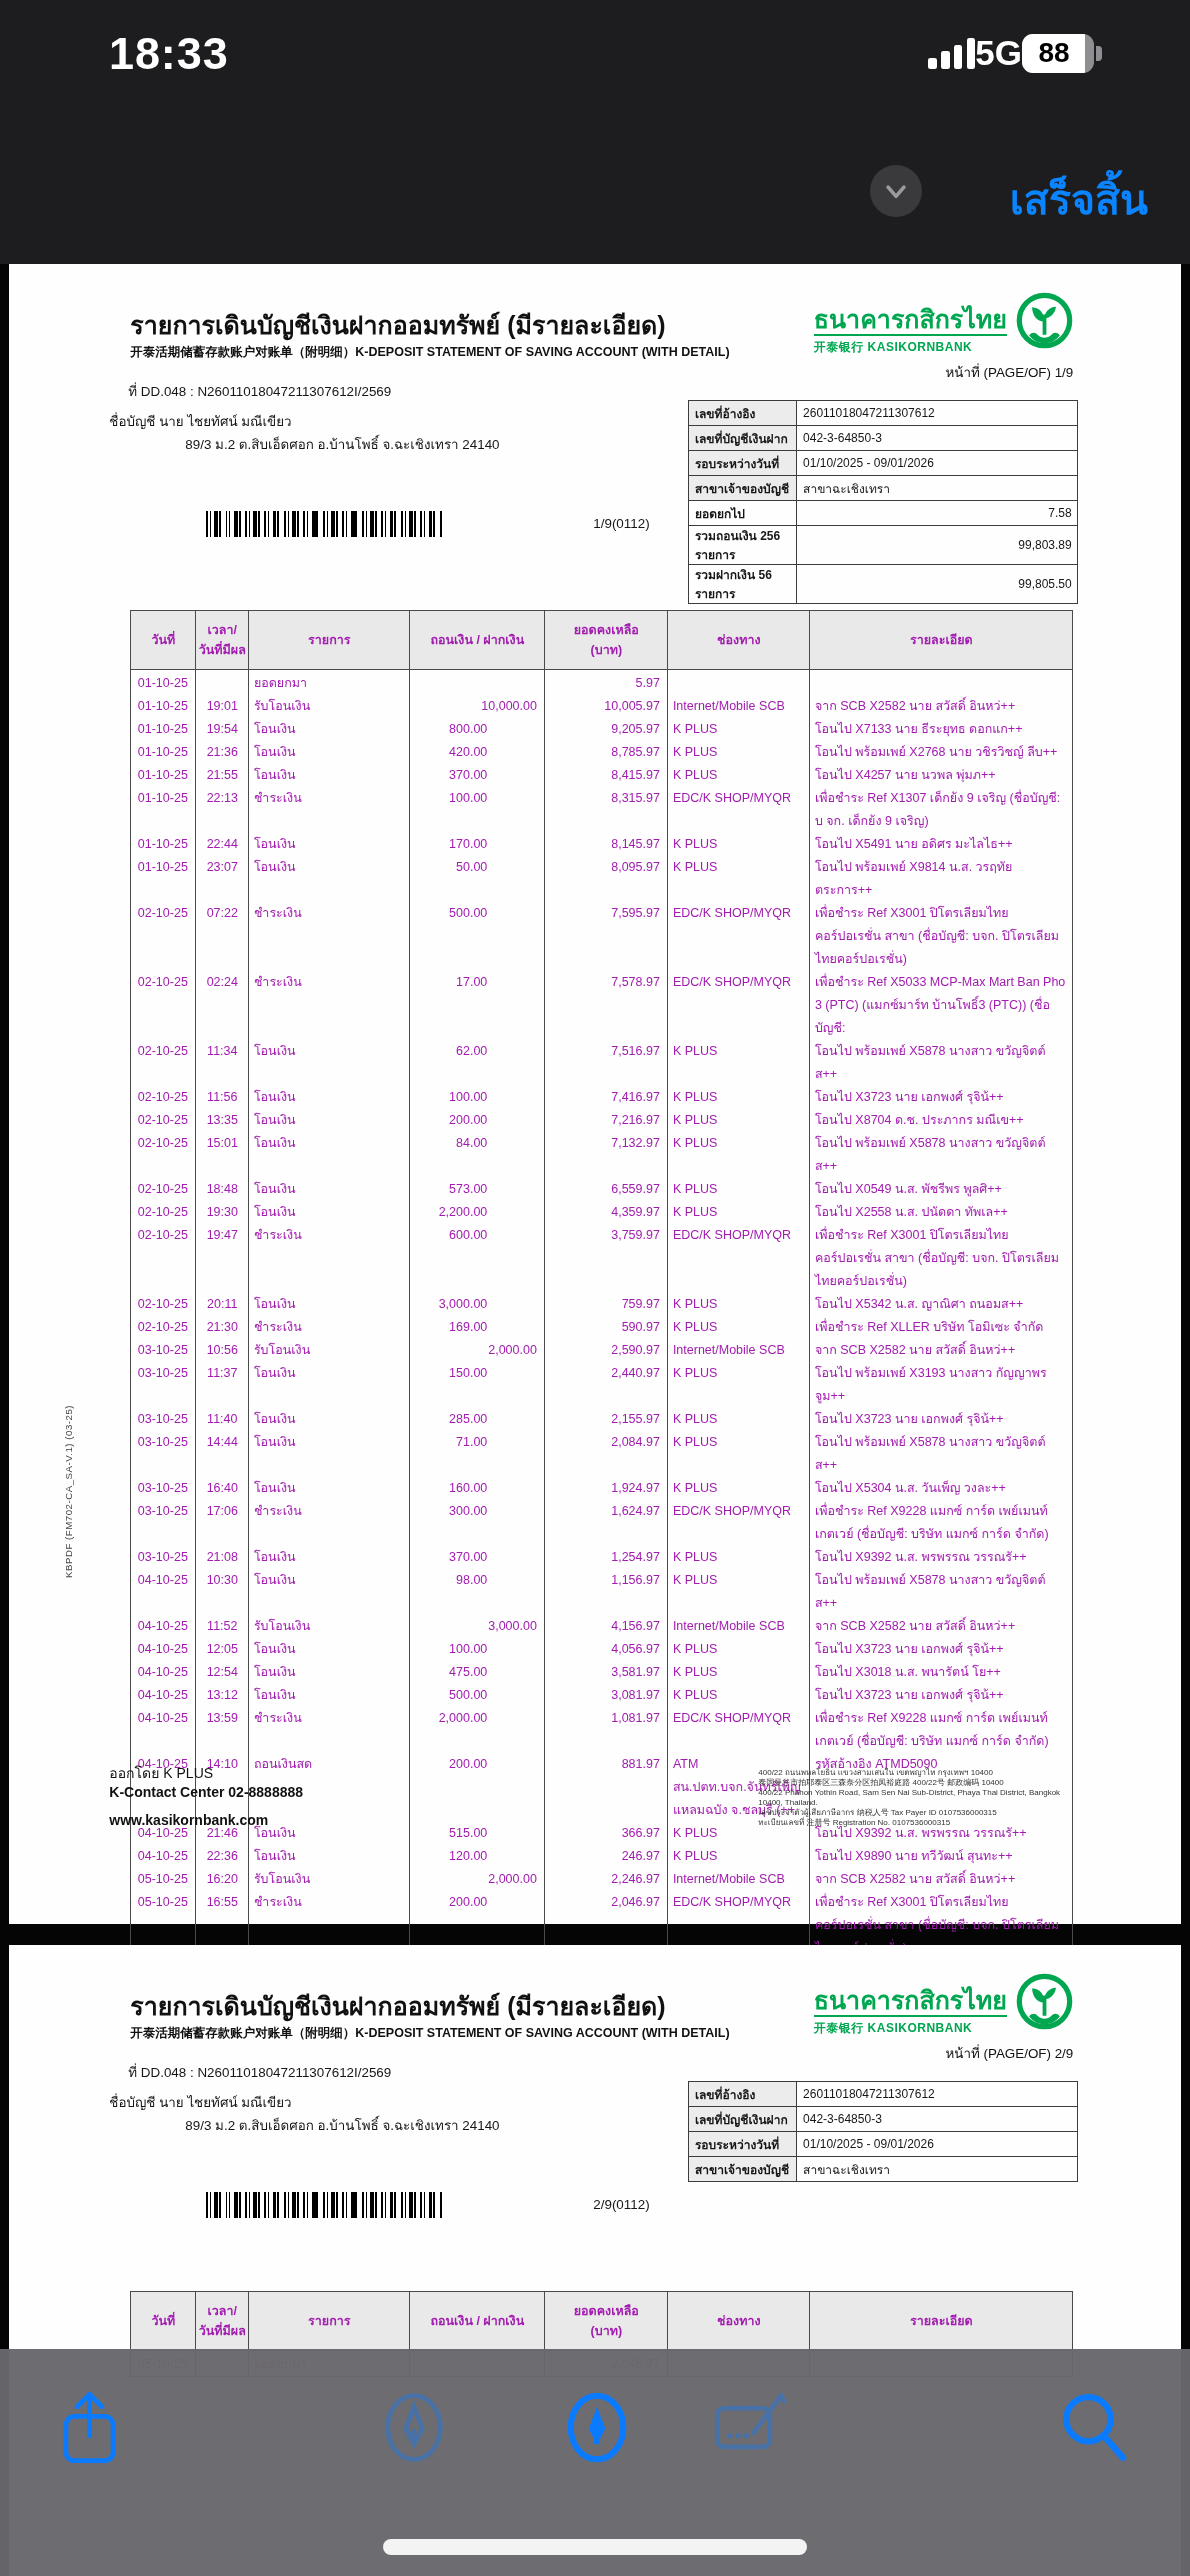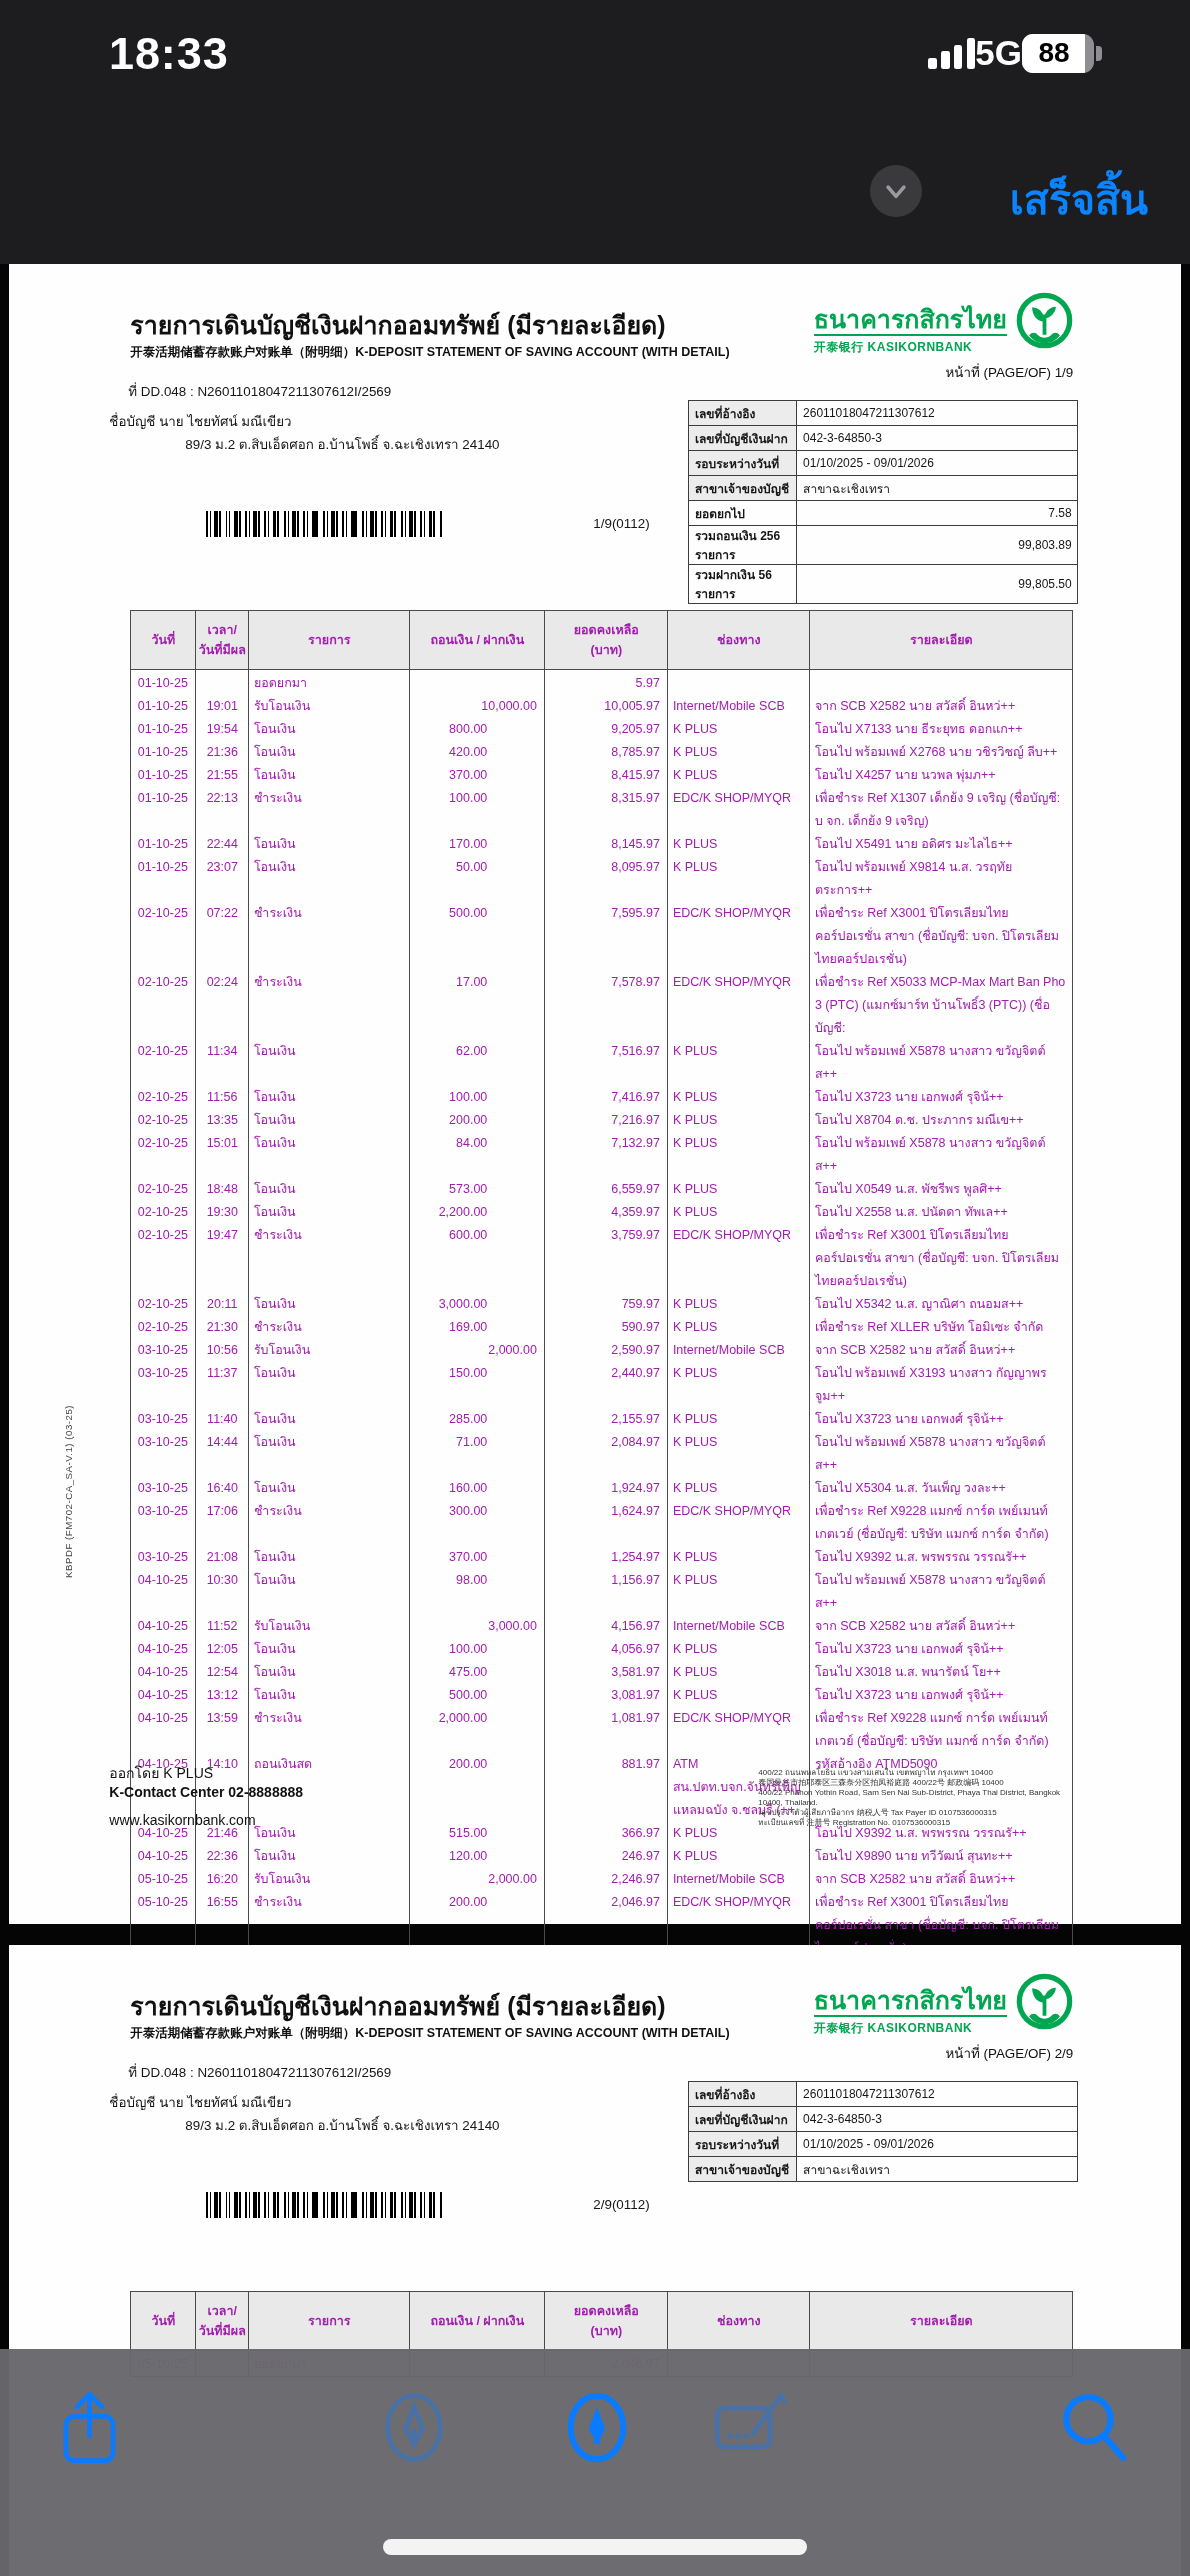--- a/index.html
+++ b/index.html
@@ -58,21 +58,21 @@
                line-height:23px;padding:0 4.6px;overflow:hidden;}
   .tx-table tbody tr:first-child td{padding-top:1.9px;}
   .tx-table tbody tr:last-child td{border-bottom:1.4px solid #4a4a4a;}
   td.c-date{padding-left:6.5px;}
   td.c-time{text-align:center;}
   td.c-amt{text-align:right;padding-right:57px;}
   td.c-amt.dep{padding-right:7.4px;}
   td.c-bal{text-align:right;padding-right:7.4px;}
   
   .footer-left{position:absolute;left:100px;top:1500px;font-size:14px;line-height:1.35;color:#111;}
-  .footer-left .www{margin-top:9.3px;font-weight:400;}
+  .footer-left .www{margin-top:9.3px;font-weight:700;}
   .footer-right{position:absolute;right:108px;top:1504px;width:315px;font-size:8px;line-height:1.25;color:#333;}
   .form-code{position:absolute;left:54px;top:1141px;font-size:9.7px;color:#444;
              writing-mode:vertical-rl;transform:rotate(180deg);letter-spacing:0.5px;}
   
   #toolbar{position:absolute;left:0;top:2349px;width:1191px;height:227px;background:rgba(104,104,108,.97);z-index:5;}
   .tb-icon{position:absolute;top:37px;width:83px;height:83px;display:flex;align-items:flex-start;justify-content:center;}
   .dim{opacity:.38;}
   #home-pill{position:absolute;left:383px;top:190px;width:424px;height:16px;border-radius:8.3px;background:#f3f3f3;}
 </style>
 </head>

